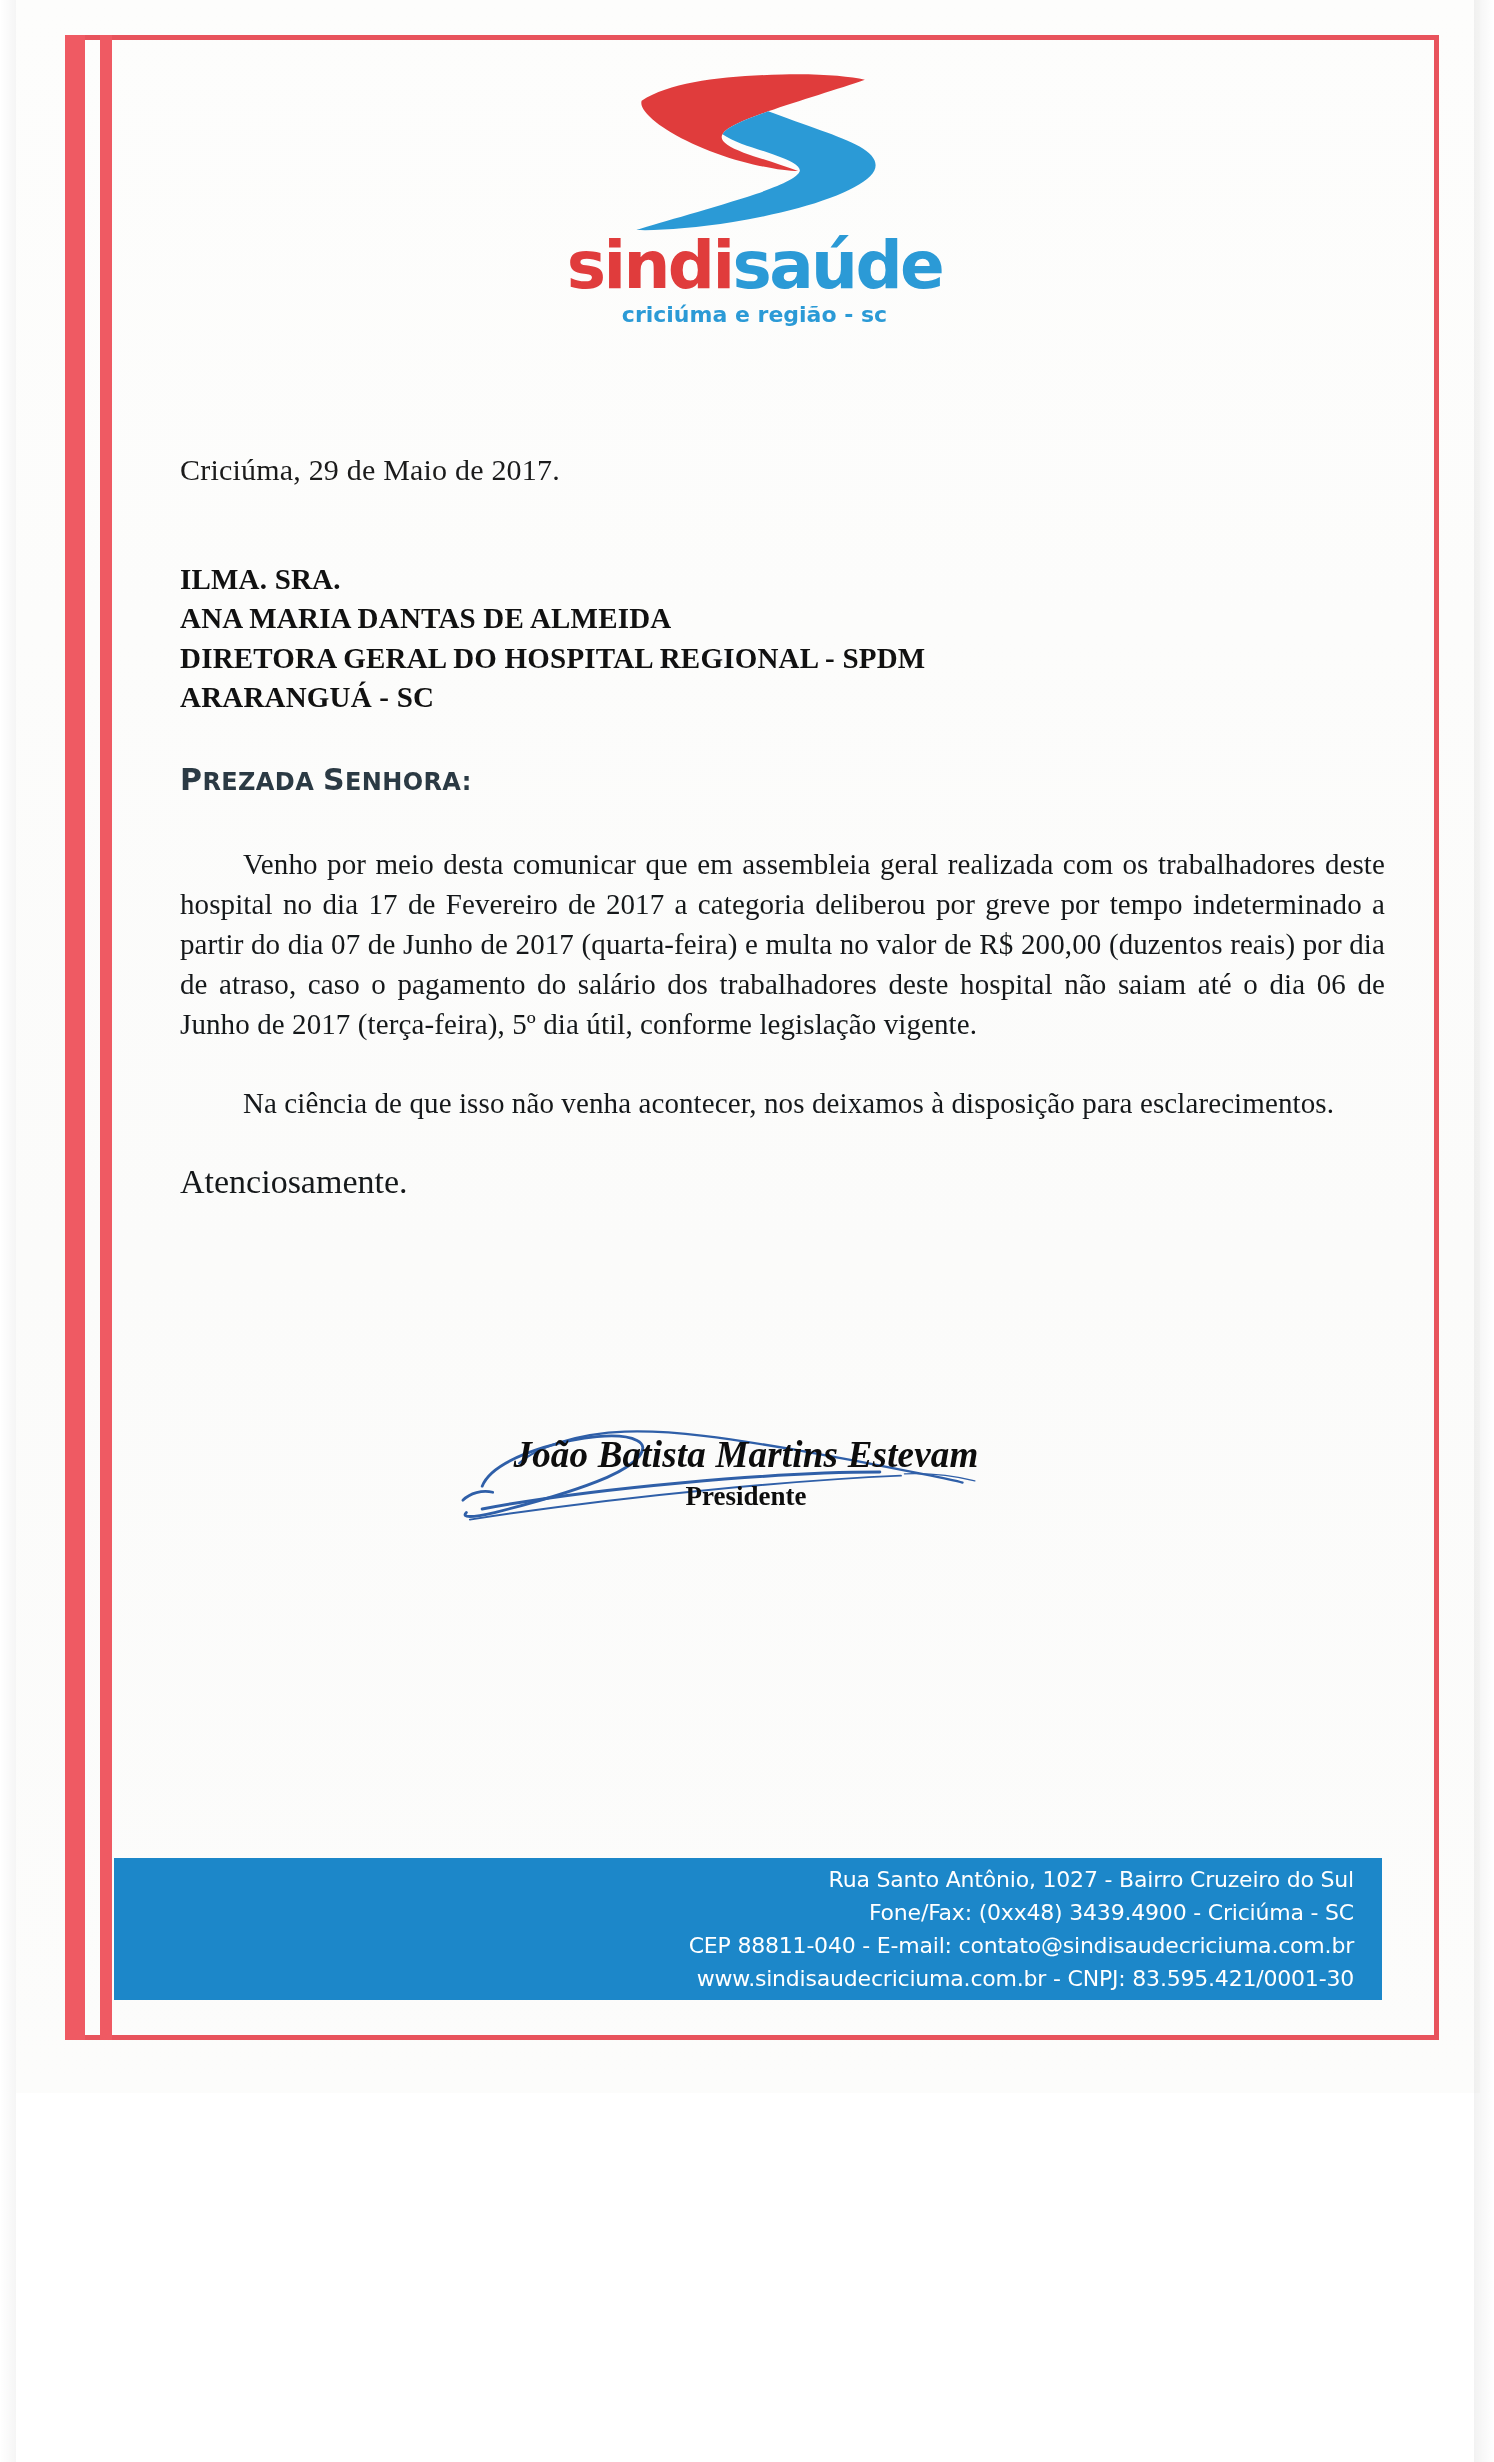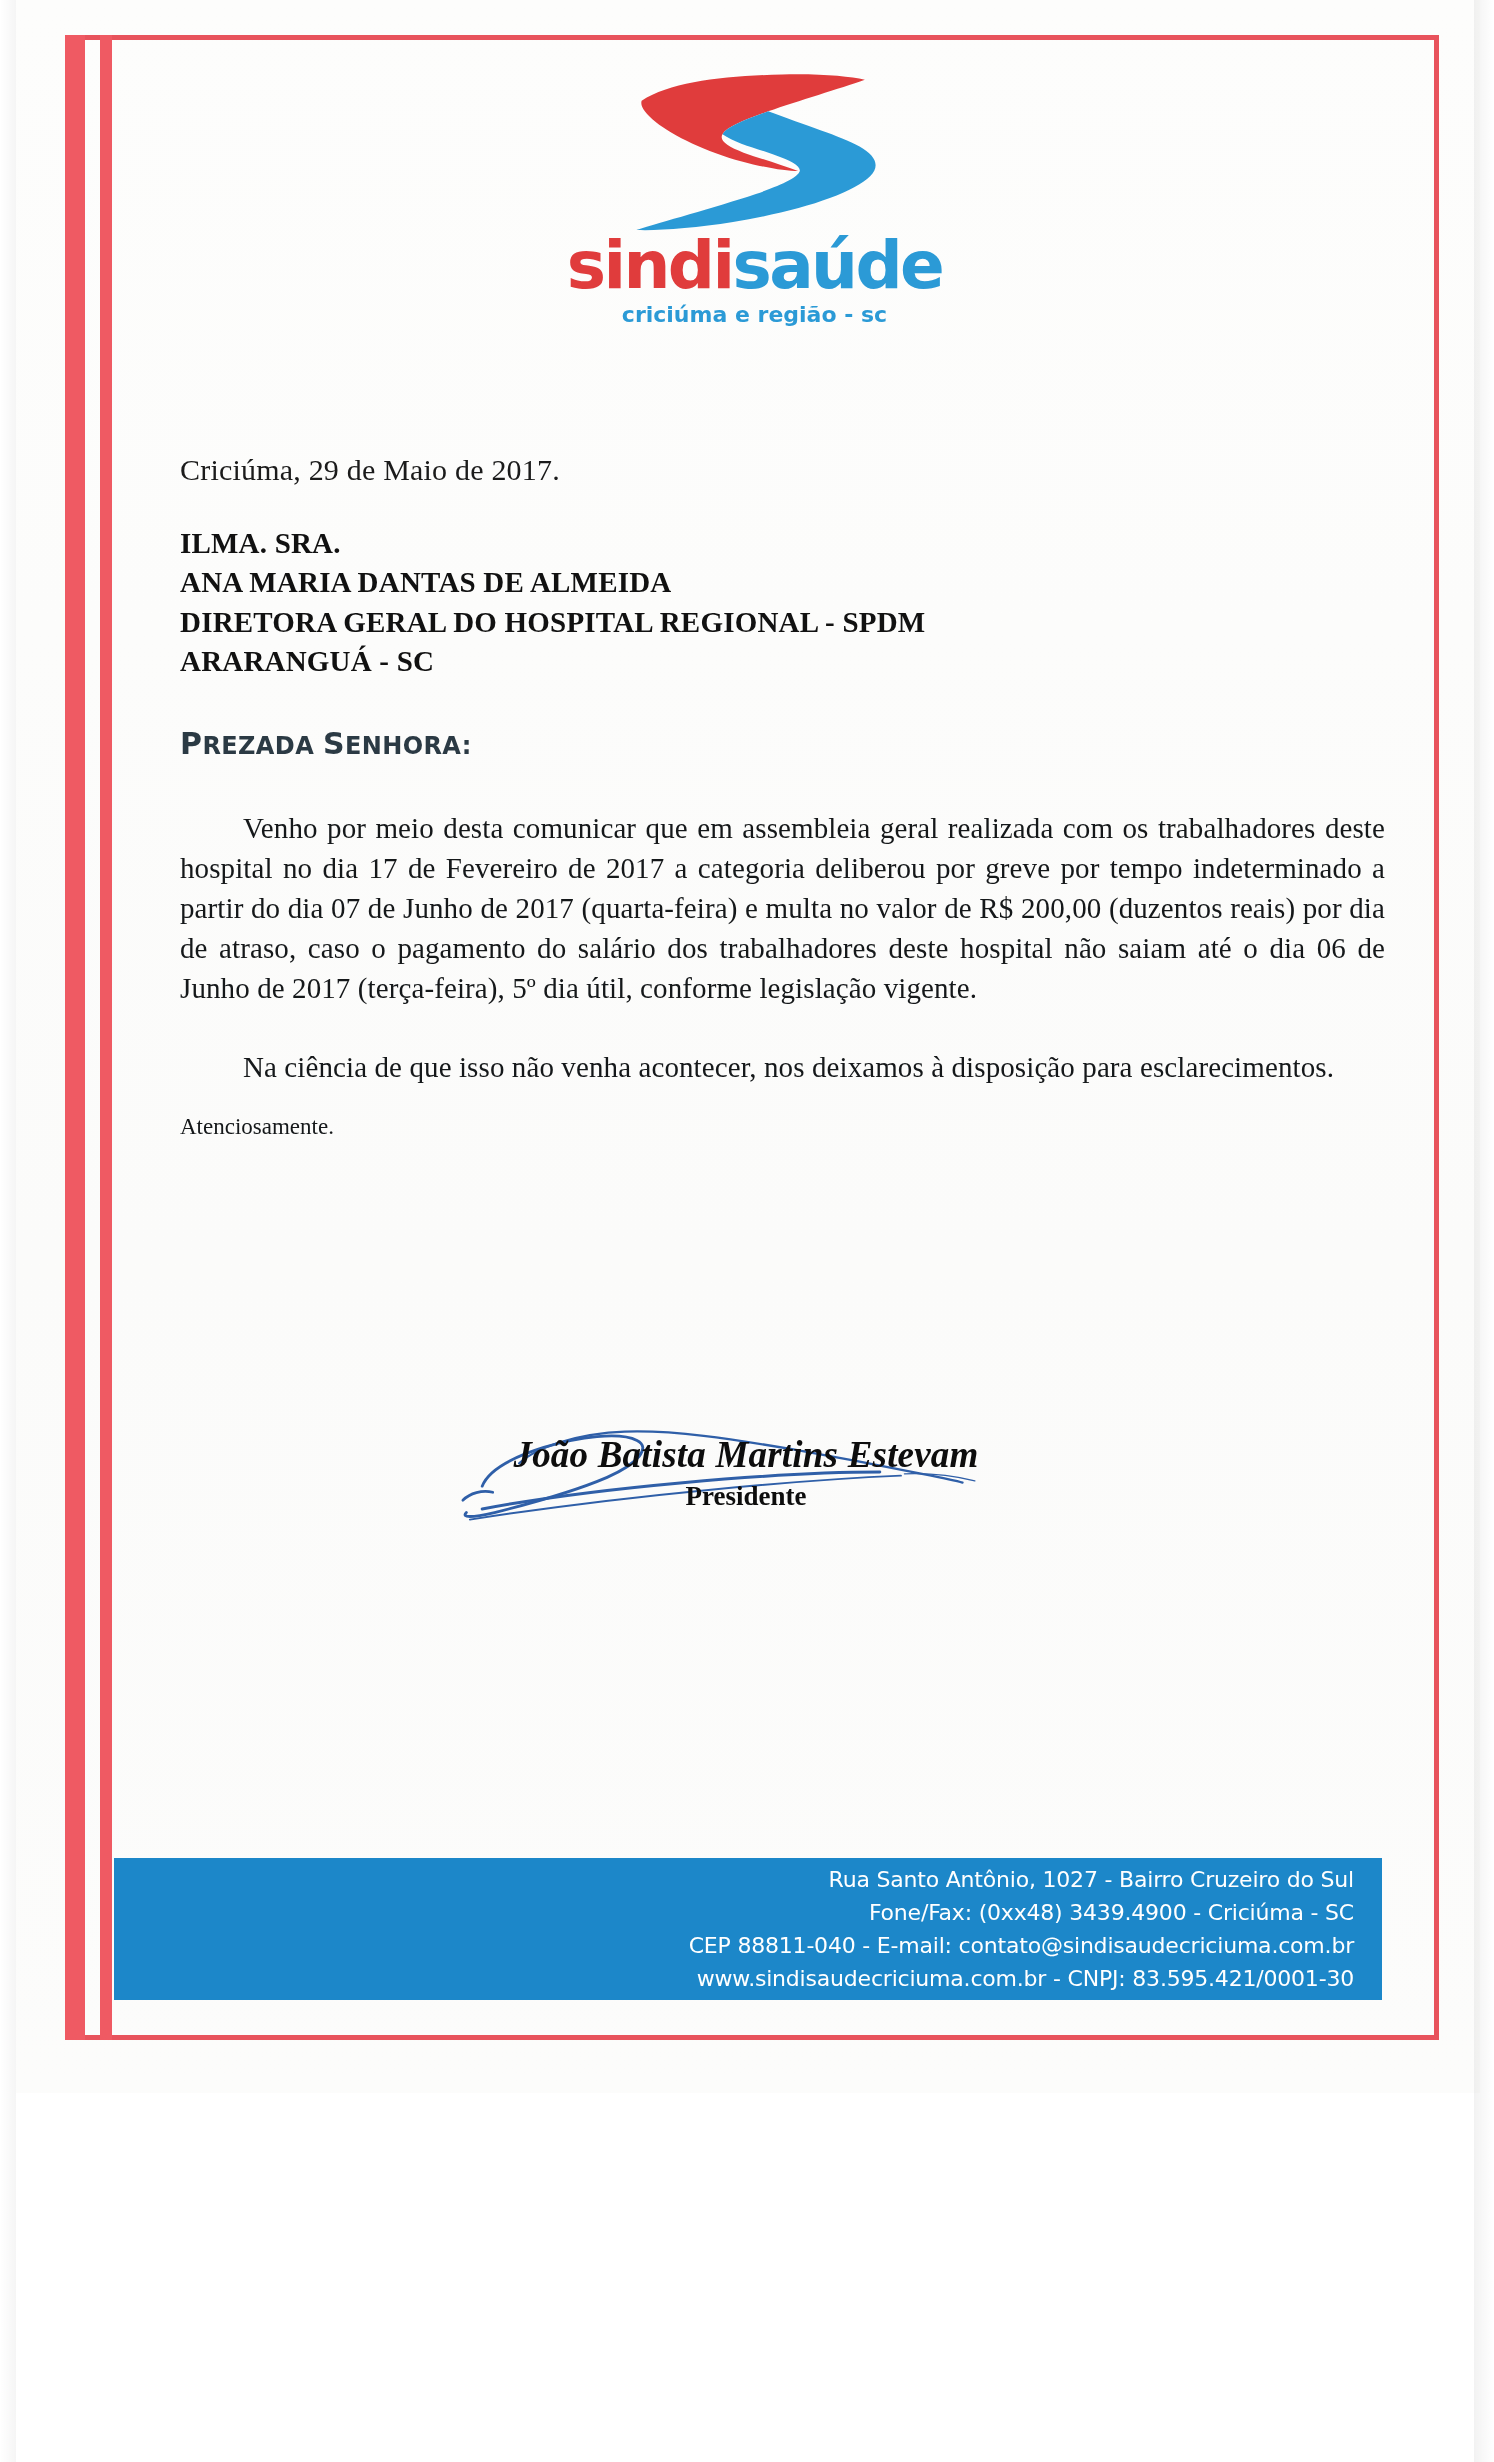--- a/index.html
+++ b/index.html
@@ -101,21 +101,21 @@
     left: 164px;
     top: 453px;
     width: 1205px;
   }
   #date-line {
     font-size: 30px;
     color: #1b1b1b;
     letter-spacing: 0.2px;
   }
   #recipient-block {
-    margin-top: 37px;
+    margin-top: 73px;
     font-size: 29px;
     font-weight: 700;
     color: #111111;
     line-height: 1.36;
     letter-spacing: 0.2px;
   }
   #salutation {
     margin-top: 44px;
     font-family: "DejaVu Sans", sans-serif;
     font-weight: 700;
@@ -130,22 +130,22 @@
     font-size: 29px;
     color: #15181a;
     line-height: 1.38;
     text-align: justify;
     text-indent: 63px;
     letter-spacing: 0.1px;
   }
   #par-2 { margin-top: 39px; }
 
   #closing {
-    margin-top: 27px;
-    font-size: 23px;
+    margin-top: 40px;
+    font-size: 34px;
     color: #15181a;
   }
 
   
   #signature-block {
     position: absolute;
     left: 440px;
     top: 1433px;
     width: 580px;
     text-align: center;

